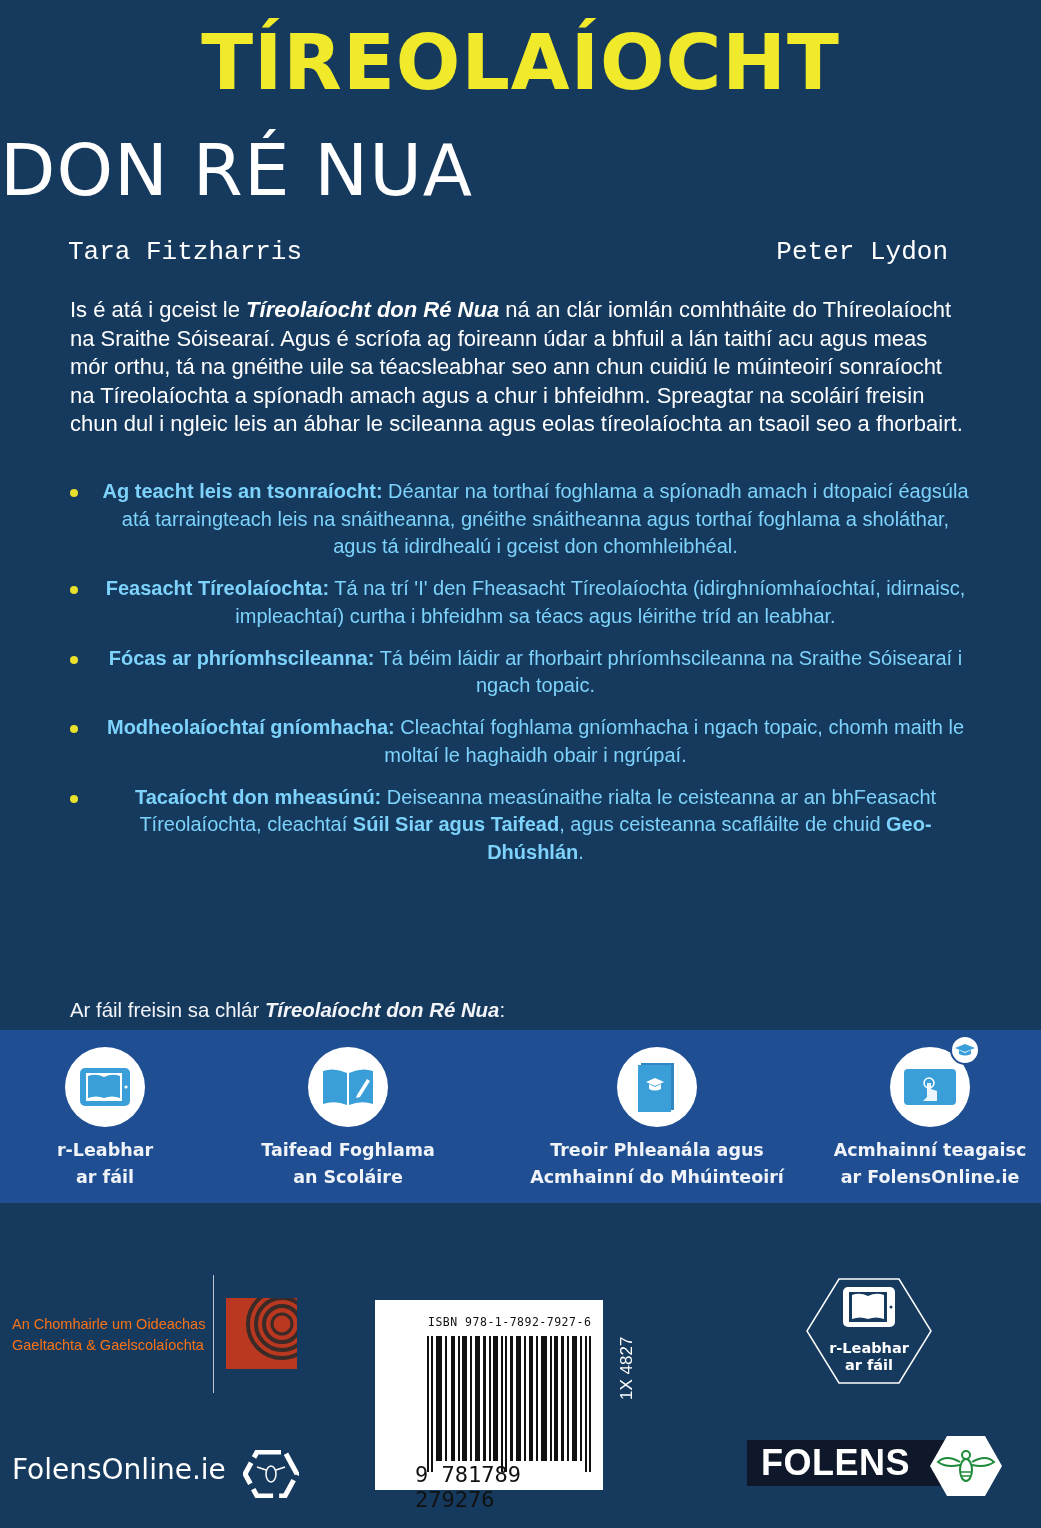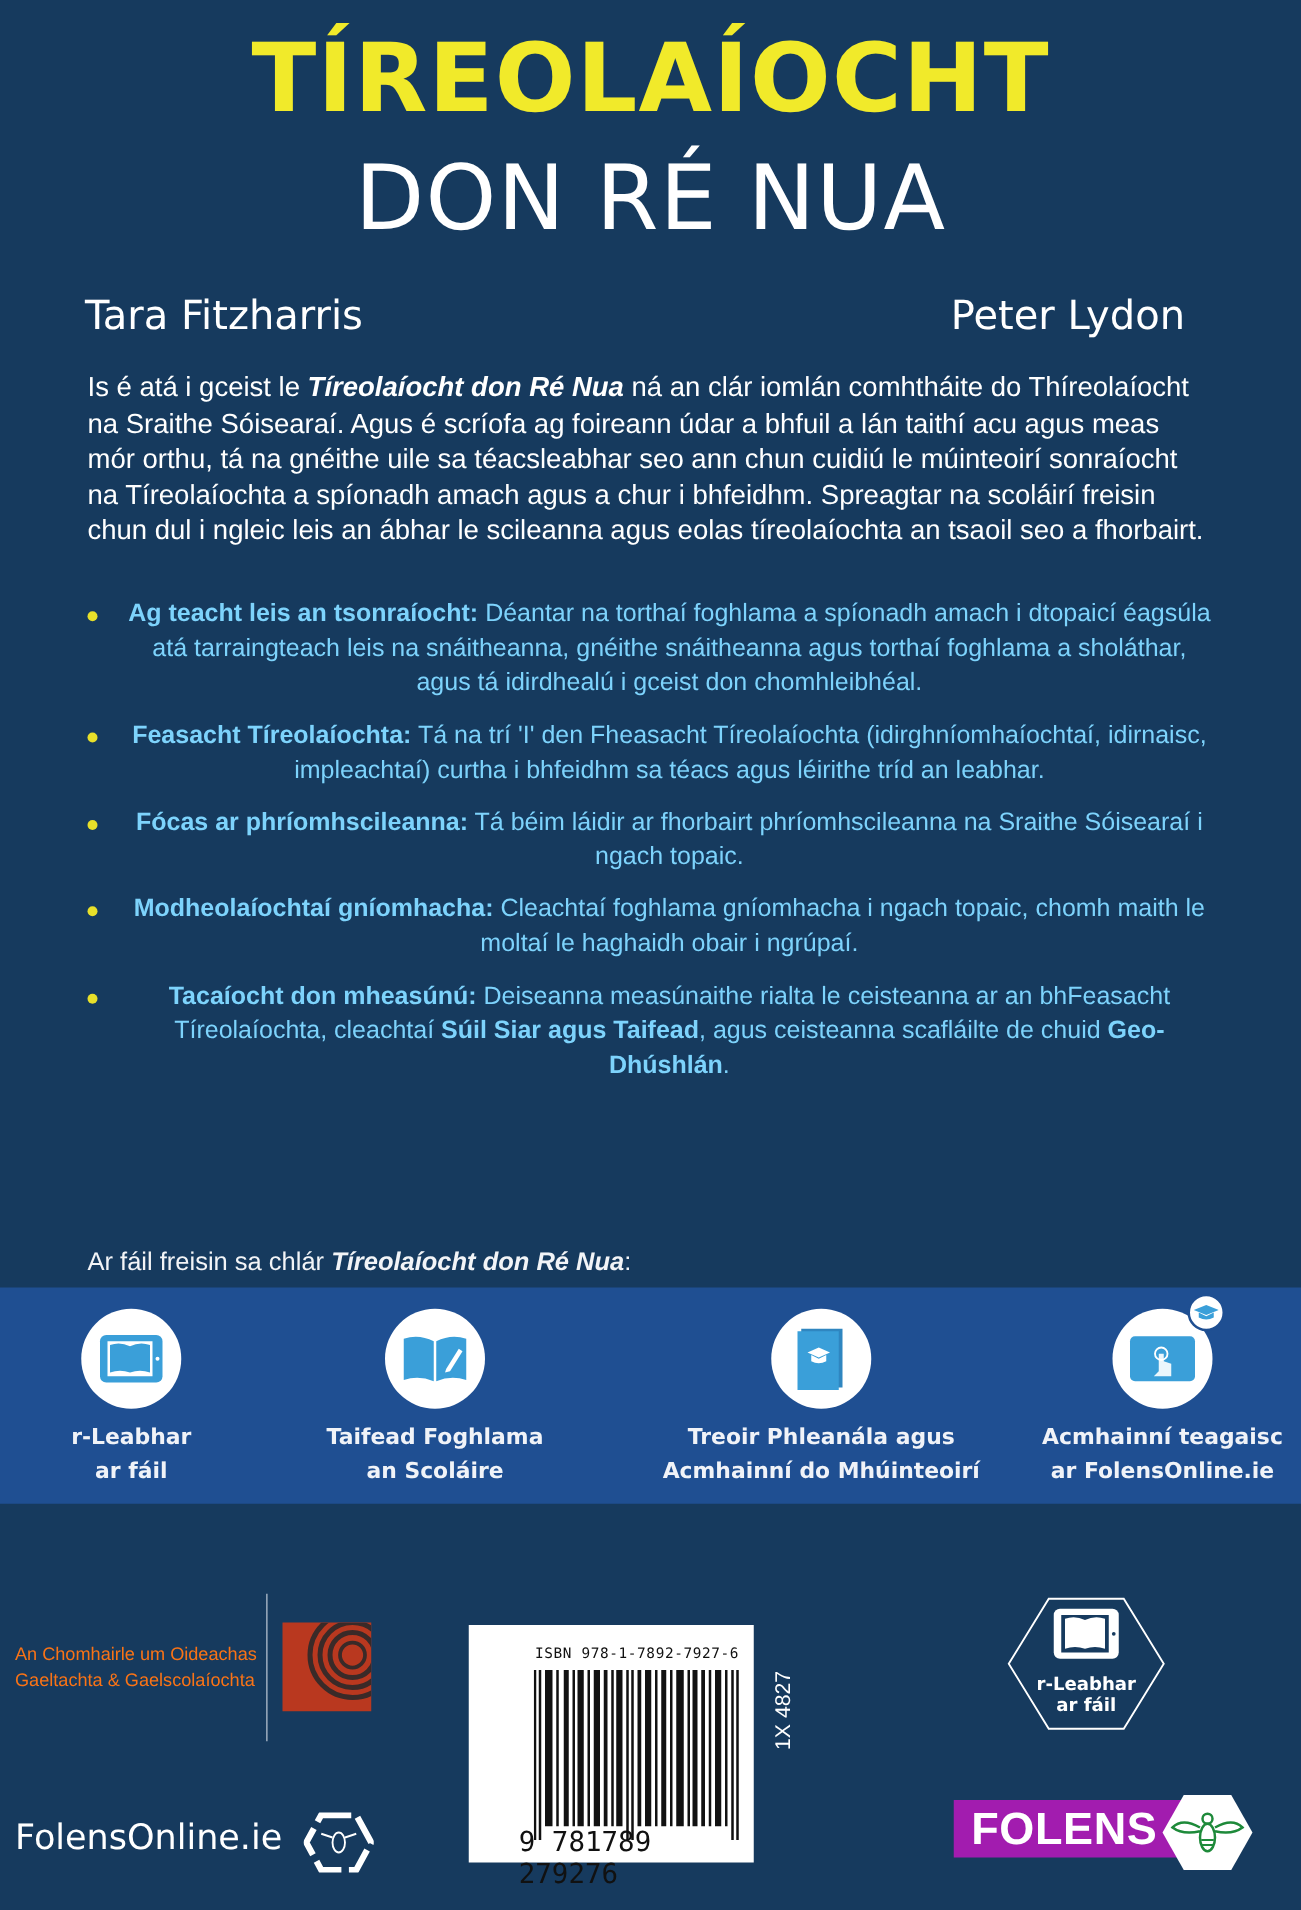--- a/index.html
+++ b/index.html
@@ -11,27 +11,27 @@
       position: relative;
     }
     .title-main {
       position: absolute; left: 0; width: 1041px; top: 18px;
       text-align: center; color: #f1ea2a;
       font-family: "DejaVu Sans", sans-serif;
       font-size: 76px; font-weight: bold; letter-spacing: 1px;
       line-height: 90px;
     }
     .title-sub {
-      position: absolute; left: 0; width: 1041px; top: 116px;
-      text-align: center; color: #ffffff;
+      position: absolute; left: 0; width: 1041px; top: 128px;
+      color: #ffffff;
       font-family: "DejaVu Sans", sans-serif;
       font-size: 72px; font-weight: normal; line-height: 84px;
       letter-spacing: 1px;
     }
-    .author { position: absolute; top: 234px; font-size: 32px; line-height: 36px; }
+    .author { position: absolute; top: 234px; font-size: 26px; line-height: 36px; font-family: Liberation Mono, monospace; }
     .author.left { left: 68px; }
     .author.right { right: 93px; }
     .intro {
       position: absolute; left: 70px; top: 296px; width: 900px;
       font-size: 22px; line-height: 28.6px; color: #ffffff;
       font-family: "Liberation Sans", sans-serif;
     }
     .intro b, .bullets b, .avail b { font-weight: bold; }
     .bullets { position: absolute; left: 70px; top: 478px; width: 900px; list-style: none; }
     .bullets li {
@@ -99,21 +99,21 @@
       font-family: "DejaVu Sans", sans-serif;
     }
     .bee-hex-small { position: absolute; left: 243px; top: 1450px; }
     .rleabhar-badge { position: absolute; left: 805px; top: 1277px; }
     .rleabhar-badge .t {
       position: absolute; left: 0; width: 128px; text-align: center; font-size: 14.5px;
       font-weight: bold; line-height: 17px; top: 63px; color: #fff;
       font-family: "DejaVu Sans", sans-serif;
     }
     .folens-bar {
-      position: absolute; left: 763px; top: 1440px; width: 200px; height: 46px; background: #a21caf;
+      position: absolute; left: 747px; top: 1440px; width: 200px; height: 46px; background: #0f172a;
     }
     .folens-bar span {
       position: absolute; left: 14px; top: 2px; font-size: 36px; font-weight: bold; color: #fff;
       font-family: "Liberation Sans", sans-serif; letter-spacing: 0.5px;
     }
     .folens-hex { position: absolute; left: 928px; top: 1434px; }
   </style>
 </head>
 <body>
 

